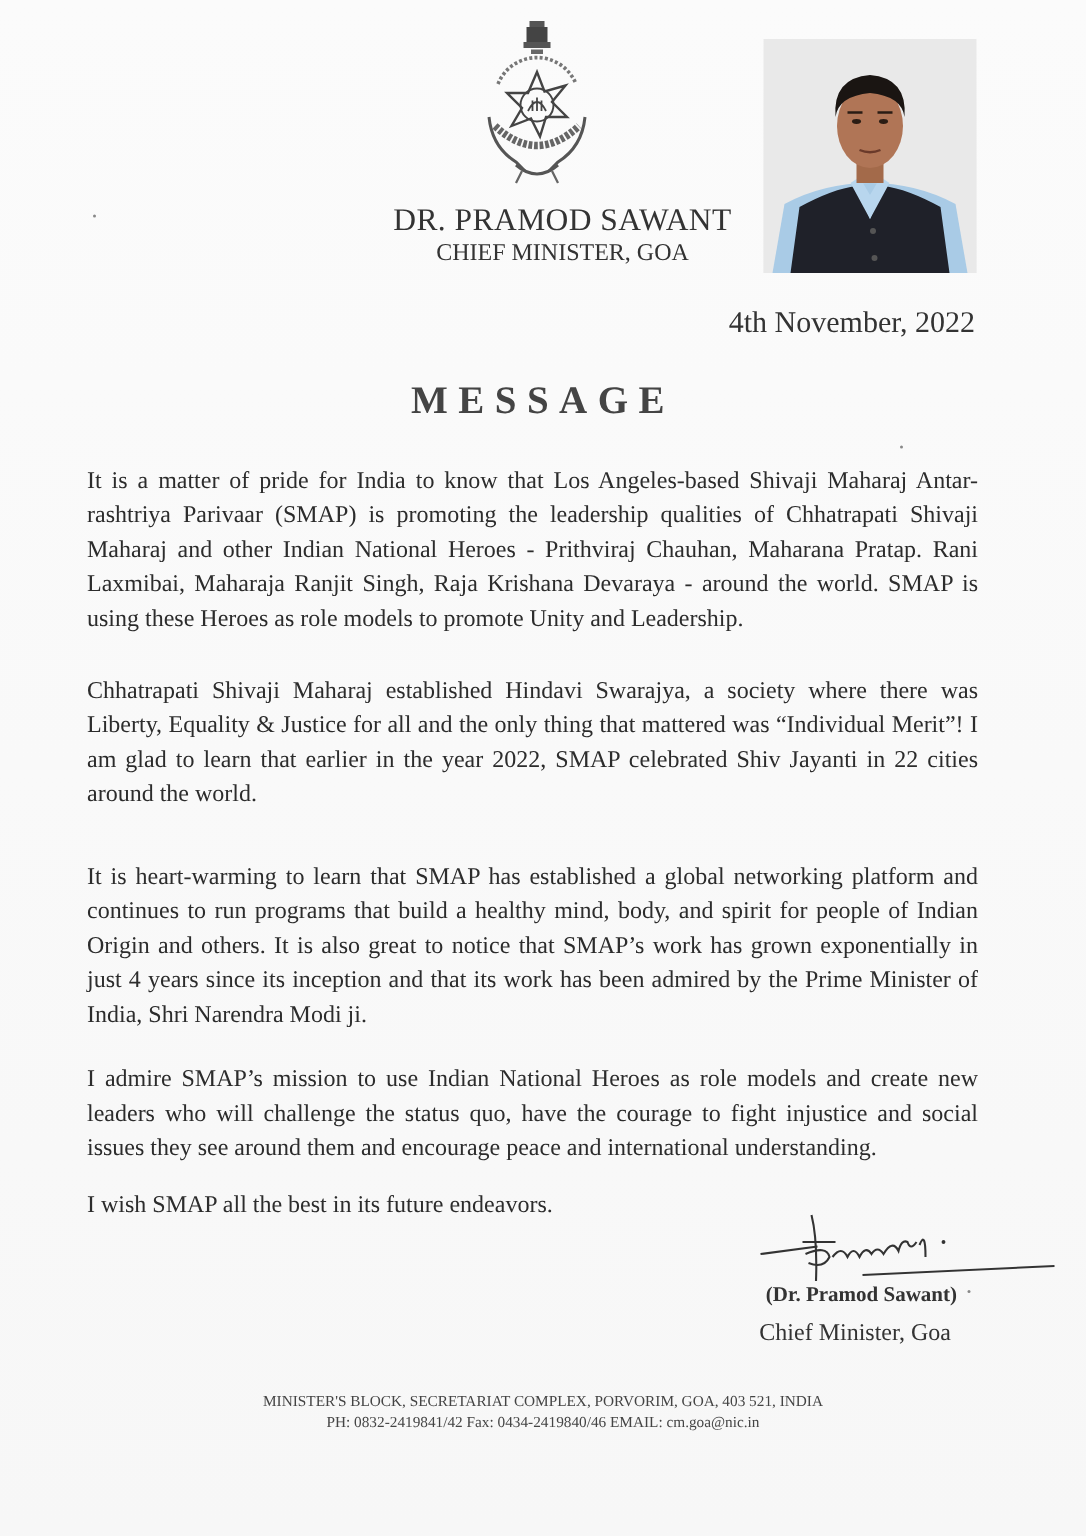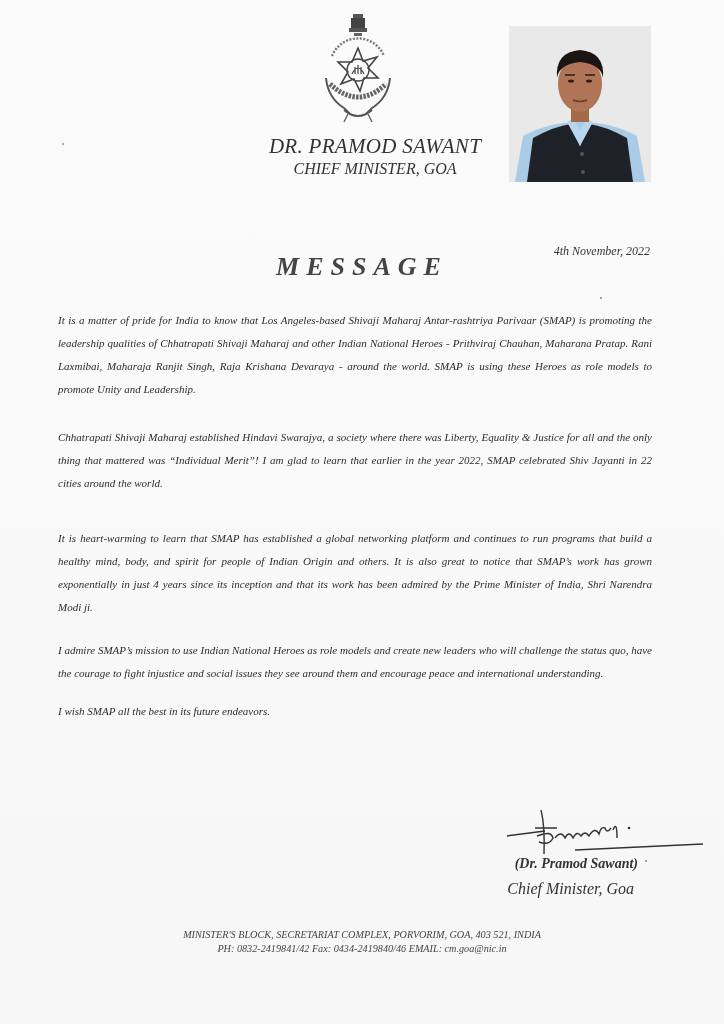--- a/index.html
+++ b/index.html
@@ -4,52 +4,52 @@
   <style>
     html, body { margin: 0; padding: 0; }
     body {
       width: 724px; height: 1024px;
       background: #fafafa;
       font-family: "Liberation Serif", serif;
       color: #2a2a2a;
       position: relative;
       overflow: hidden;
     }
-    .page { position: absolute; inset: 0; background: linear-gradient(180deg,#fbfbfb 0%,#f7f7f7 100%); font-style: italic; }
+    .page { position: absolute; inset: 0; background: linear-gradient(180deg,#fbfbfb 0%,#f7f7f7 100%); }
 
     .emblem { position: absolute; left: 318px; top: 12px; width: 80px; height: 112px; }
 
     .header-name {
       position: absolute; left: 230px; top: 134px; width: 290px; text-align: center;
       font-size: 21px; letter-spacing: 0.3px; color: #333;
     }
     .header-title {
       position: absolute; left: 230px; top: 160px; width: 290px; text-align: center;
       font-size: 16px; color: #333;
     }
 
     .photo {
       position: absolute; left: 509px; top: 26px; width: 142px; height: 156px;
       background: linear-gradient(180deg,#ececec 0%,#e4e4e4 100%);
       overflow: hidden;
     }
 
     .date {
       position: absolute; right: 74px; top: 204px;
-      font-size: 12px; color: #333; margin-top: 40px;
+      font-size: 20px; color: #333;
     }
 
     .heading {
       position: absolute; left: 0; width: 724px; top: 252px; text-align: center;
       font-size: 26px; font-weight: bold; letter-spacing: 7px; color: #444;
     }
 
     .body {
       position: absolute; left: 58px; width: 594px; top: 309px;
-      font-size: 11px; line-height: 23px; color: #2c2c2c;
+      font-size: 16px; line-height: 23px; color: #2c2c2c;
     }
     .body p { margin: 0; text-align: justify; }
     .body p.p1 { margin-bottom: 25px; }
     .body p.p2 { margin-bottom: 32px; }
     .body p.p3 { margin-bottom: 20px; margin-top: 32px; }
     .body p.p4 { margin-bottom: 15px; }
 
     .signature { position: absolute; left: 505px; top: 806px; width: 200px; height: 55px; }
 
     .sign-name {

